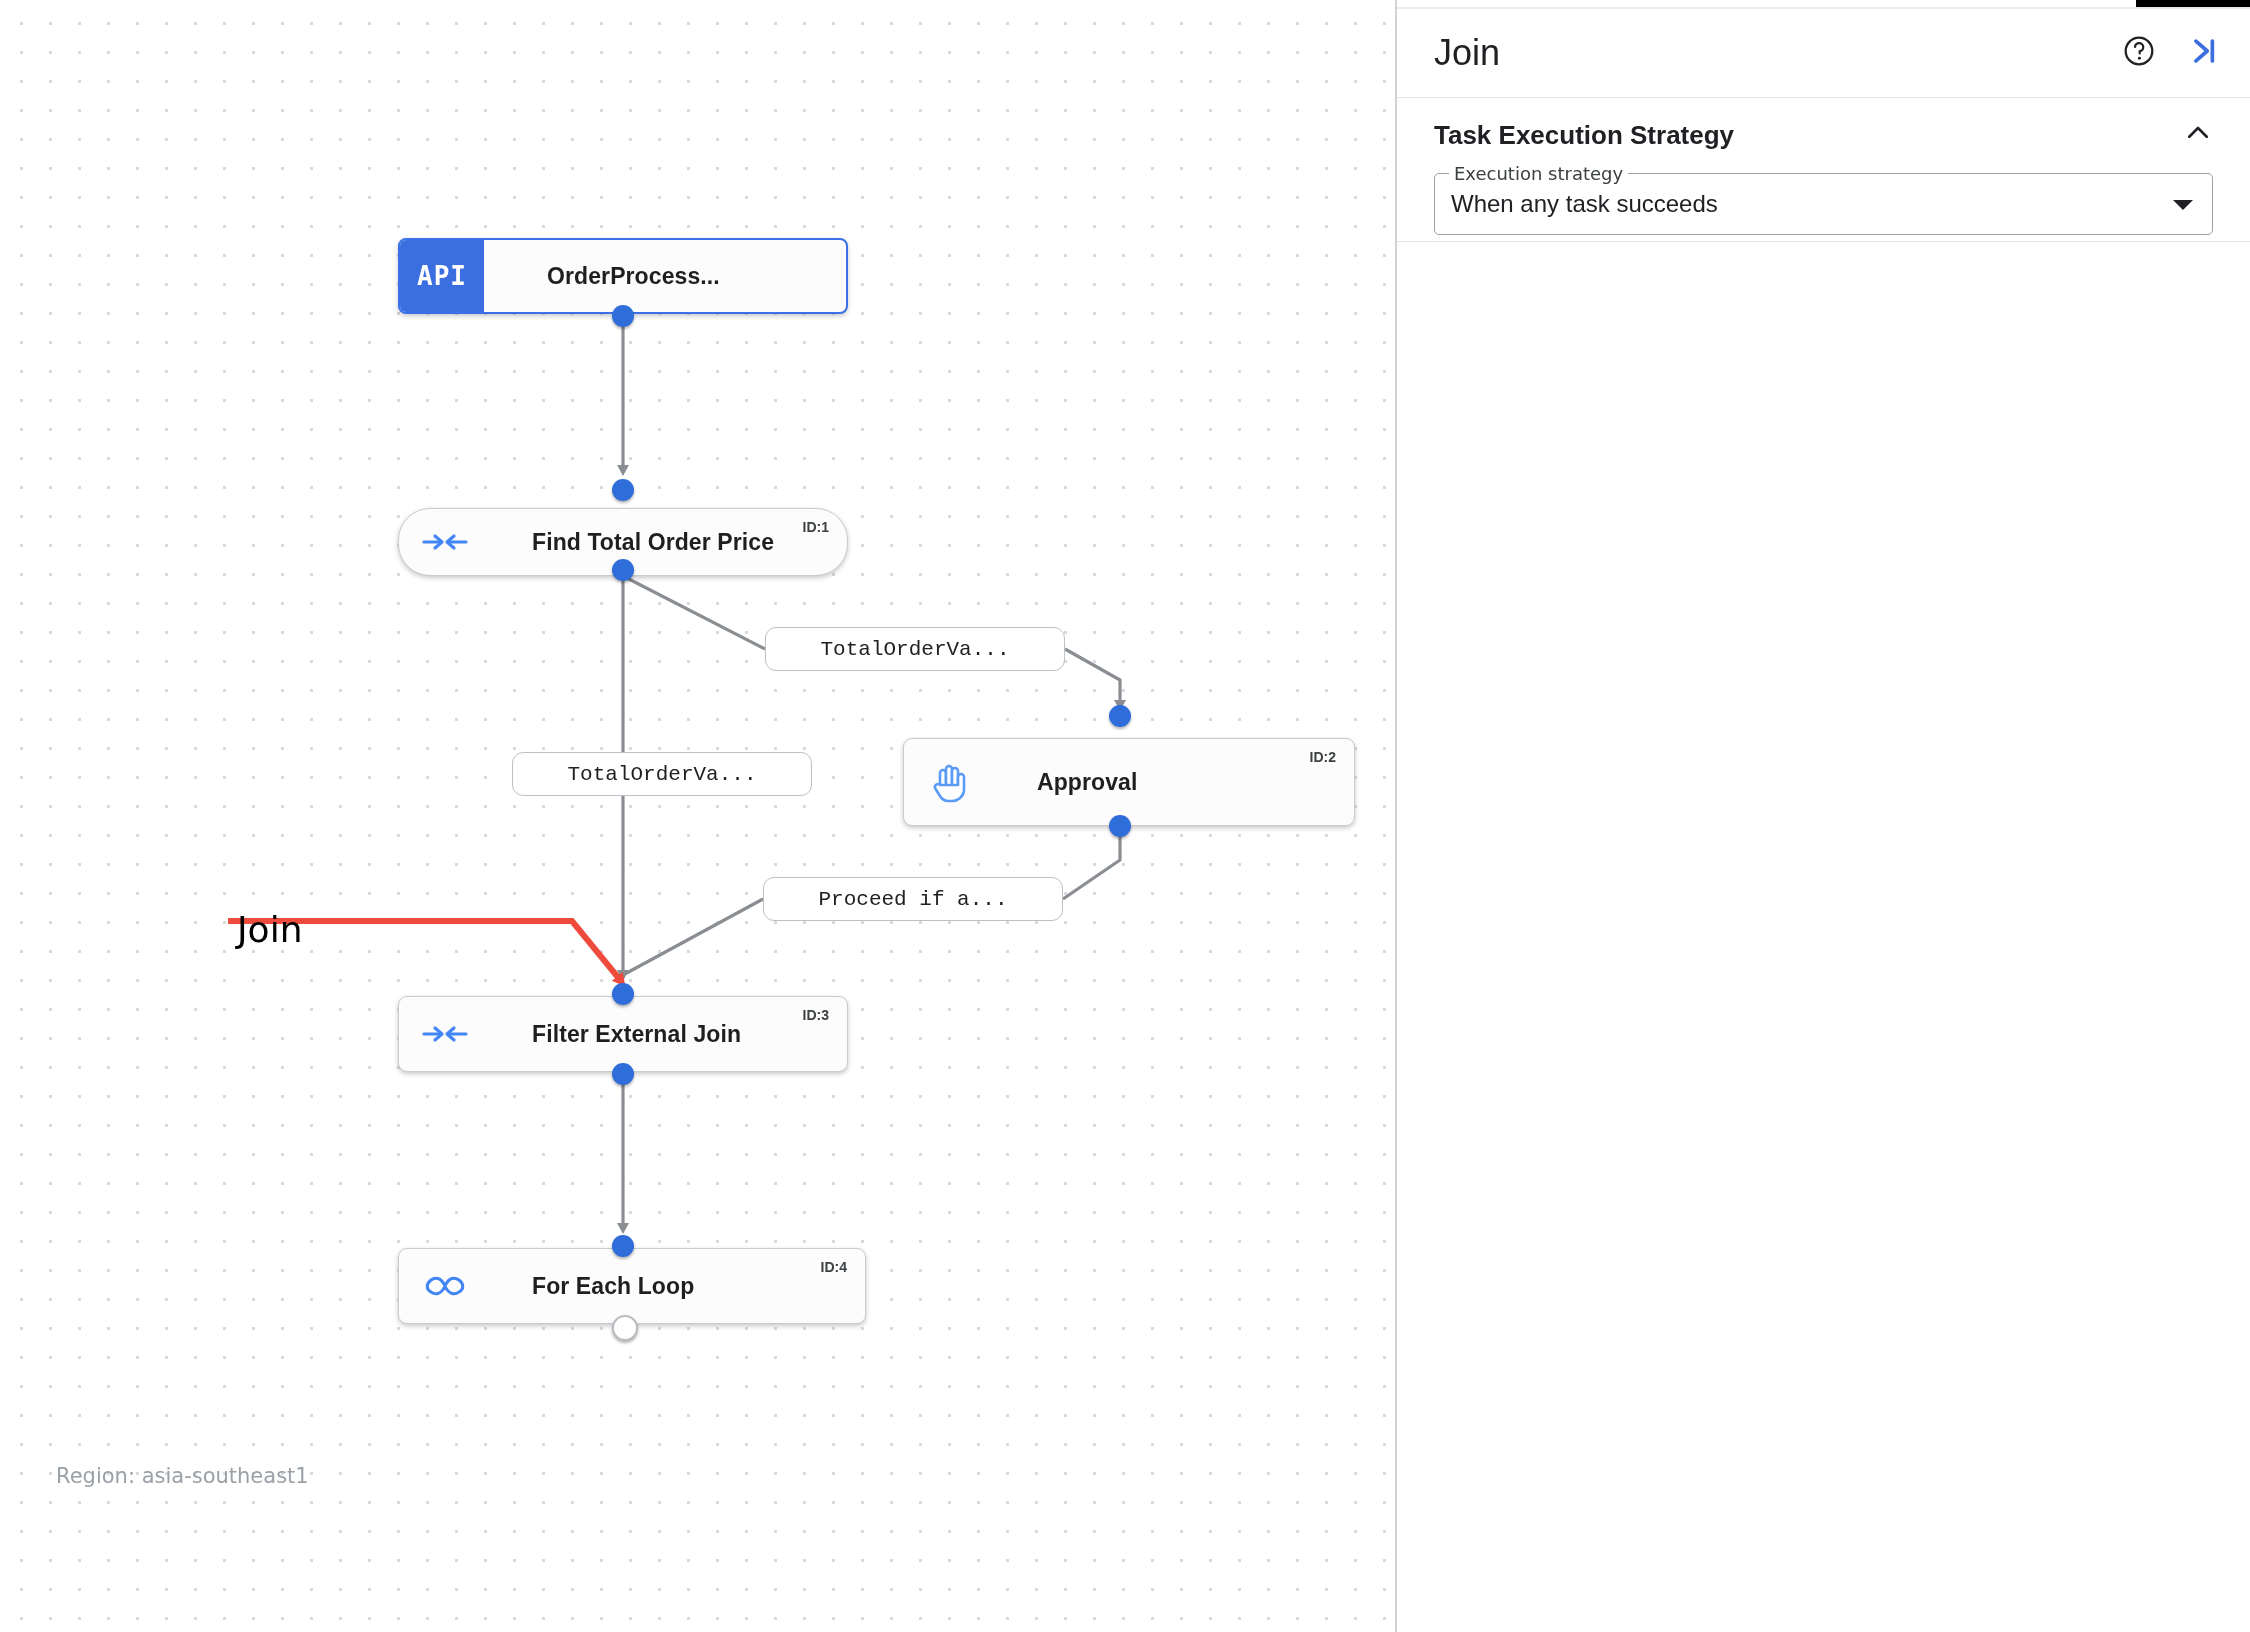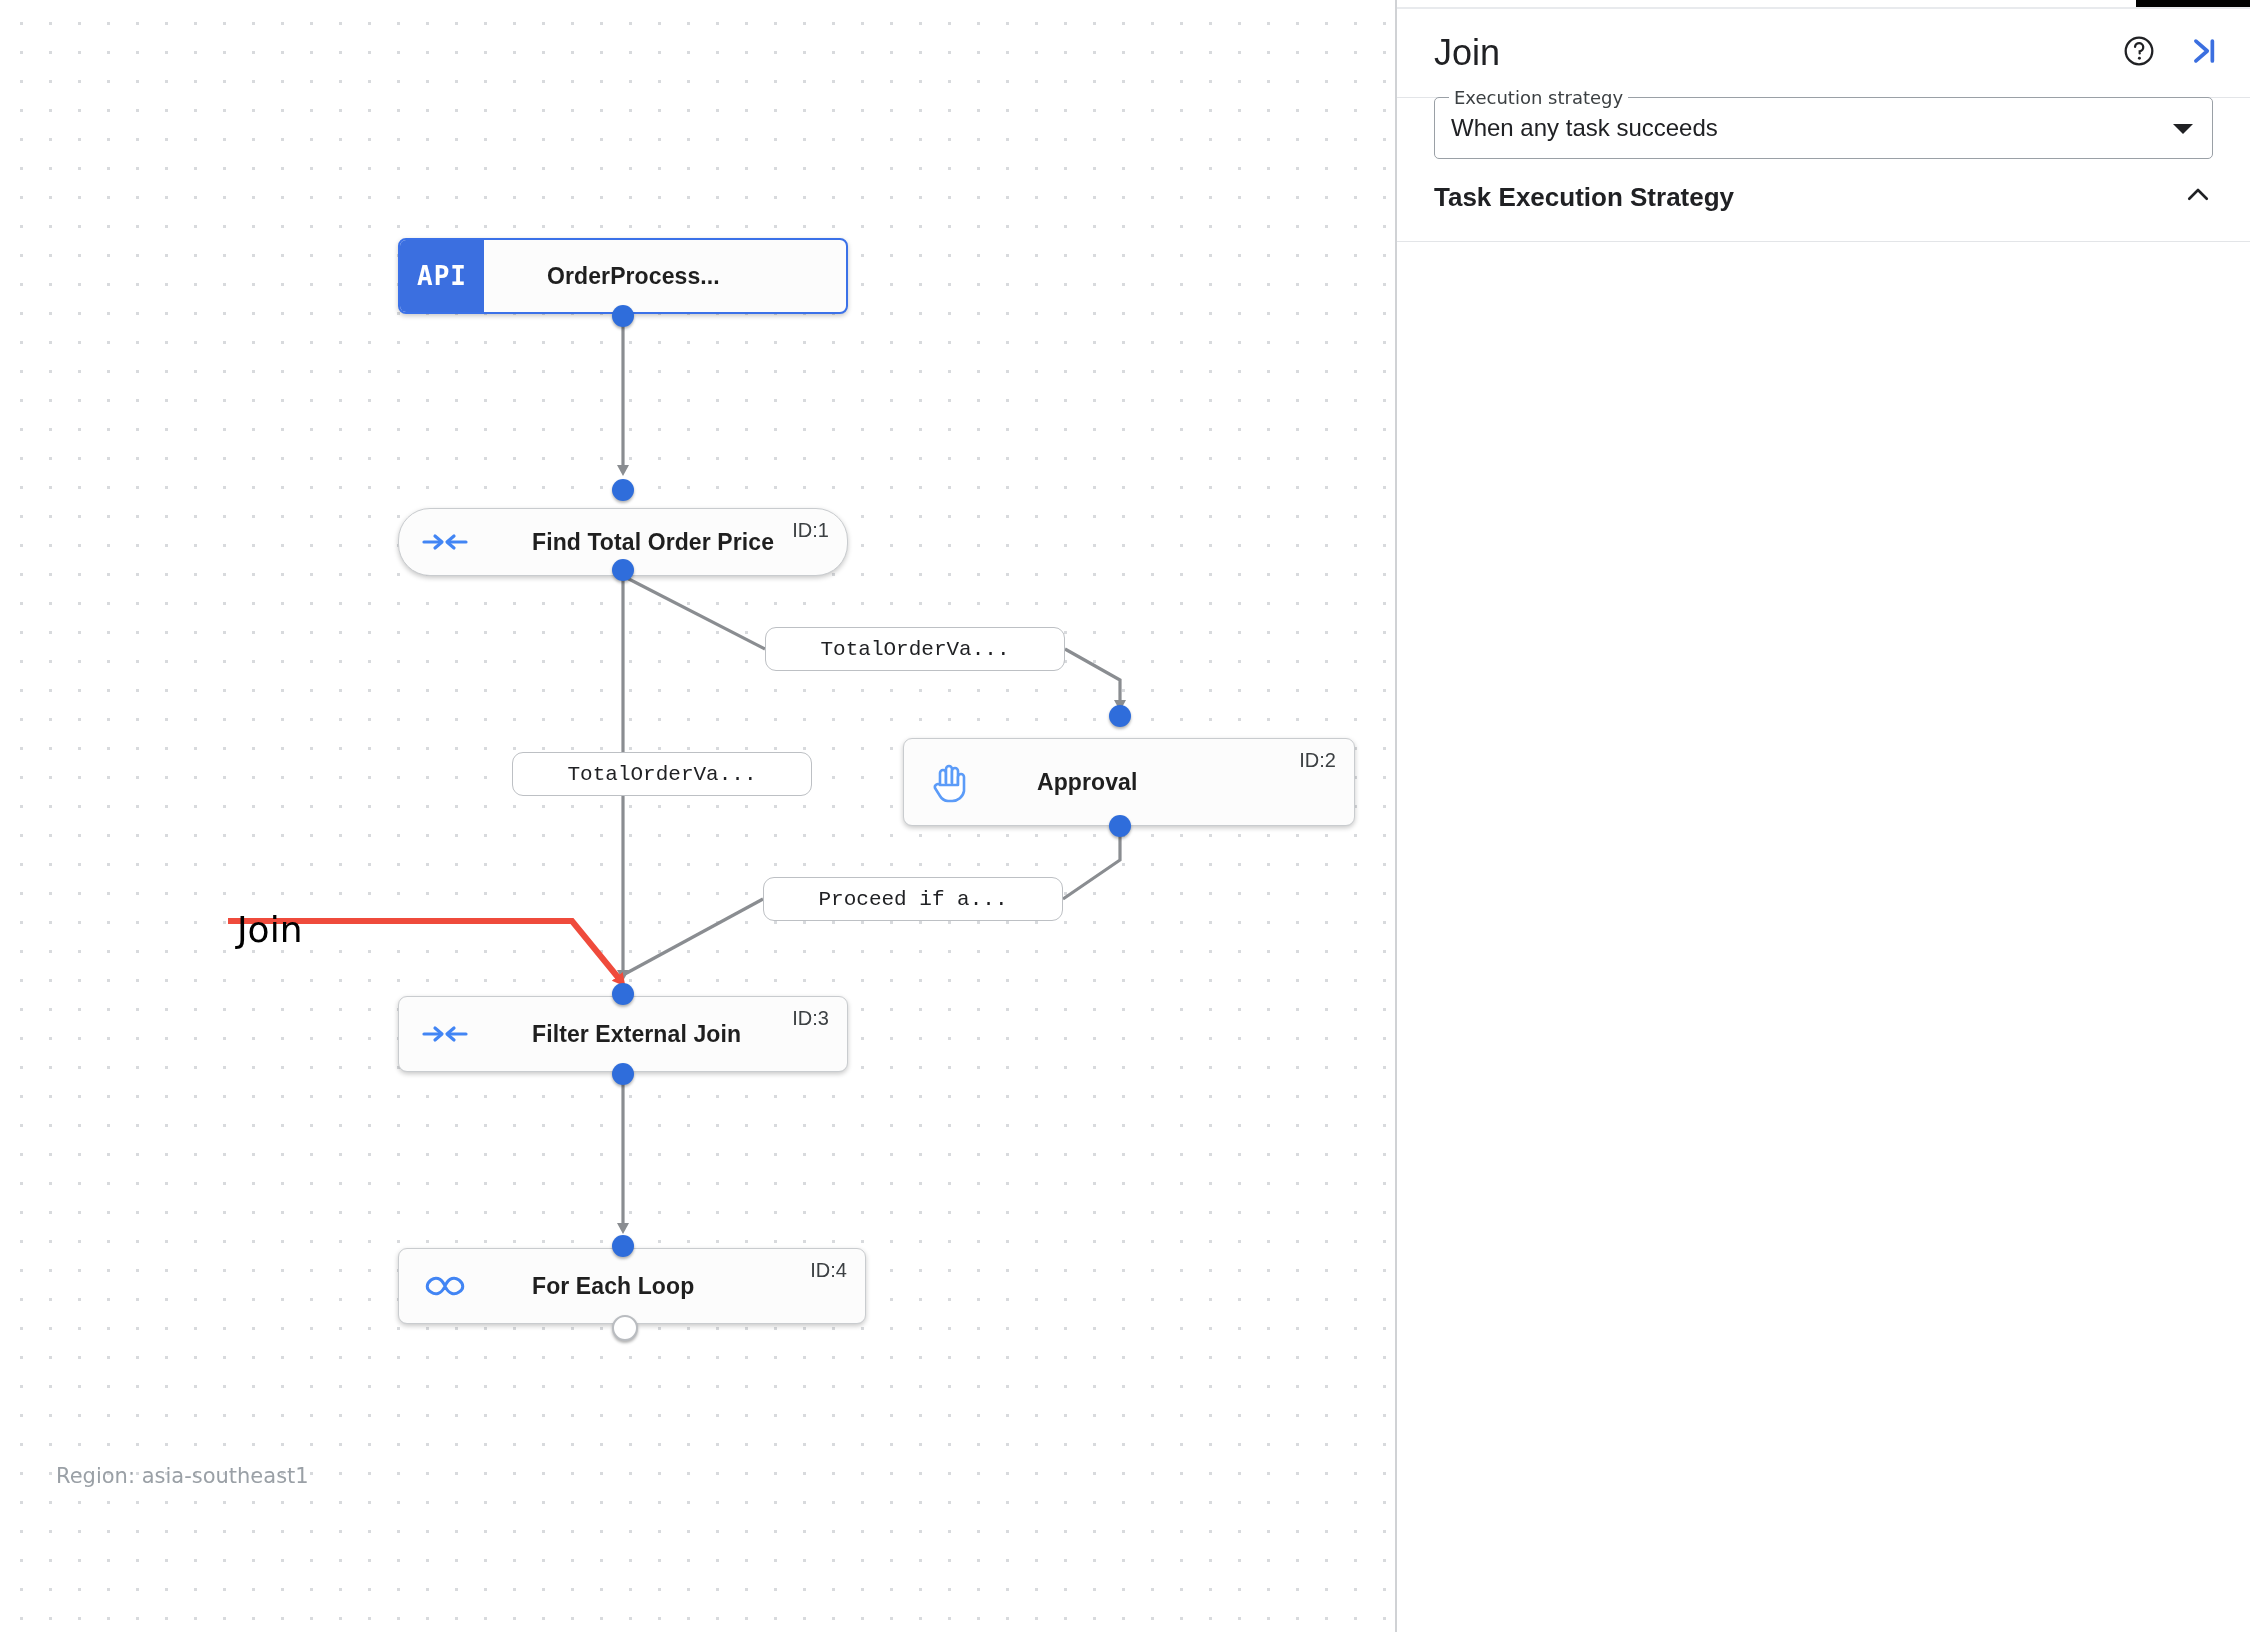--- a/index.html
+++ b/index.html
@@ -42,21 +42,21 @@
   .node-icon {
     width: 92px; flex: 0 0 92px;
     display: flex; align-items: center; justify-content: center;
   }
   .node-title {
     font-size: 23px; font-weight: bold; color: #1f1f1f;
     letter-spacing: 0.1px; white-space: nowrap; text-align: right;
   }
   .node-id {
     position: absolute; right: 18px; top: 10px;
-    font-size: 20px; color: #3c4043; font-weight: normal;
+    font-size: 14px; color: #3c4043; font-weight: bold;
   }
 
   
   #node-trigger {
     left: 398px; top: 238px; width: 450px; height: 76px;
     border: 2px solid #3b71e8; border-radius: 8px;
     background: #fcfcfc; padding: 0; overflow: hidden;
   }
   #node-trigger .api-badge {
     width: 84px; height: 100%; flex: 0 0 84px;
@@ -311,35 +311,35 @@
         <span class="hdr-icon">
           <svg width="34" height="34" viewBox="0 0 24 24" xmlns="http://www.w3.org/2000/svg">
             <polyline points="7,5 15,12 7,19" fill="none" stroke="#3b6fe0" stroke-width="2.6" stroke-linecap="round" stroke-linejoin="round"></polyline>
             <line x1="18.6" y1="5" x2="18.6" y2="19" stroke="#3b6fe0" stroke-width="2.6" stroke-linecap="round"></line>
           </svg>
         </span>
       </div>
     </div>
 
     <div id="section">
+      <div id="section-header">
+        <span id="section-title">Task Execution Strategy</span>
+        <span>
+          <svg width="30" height="30" viewBox="0 0 24 24" xmlns="http://www.w3.org/2000/svg">
+            <polyline points="5,15 12,8 19,15" fill="none" stroke="#202124" stroke-width="2.1" stroke-linecap="round" stroke-linejoin="round"></polyline>
+          </svg>
+        </span>
+      </div>
+
       <div id="select-wrap">
         <span id="select-legend">Execution strategy</span>
         <span id="select-value">When any task succeeds</span>
         <span id="select-arrow">
           <svg width="22" height="14" viewBox="0 0 22 14" xmlns="http://www.w3.org/2000/svg">
             <path d="M1,2 L11,12 L21,2 z" fill="#202124"></path>
           </svg>
         </span>
       </div>
-
-      <div id="section-header">
-        <span id="section-title">Task Execution Strategy</span>
-        <span>
-          <svg width="30" height="30" viewBox="0 0 24 24" xmlns="http://www.w3.org/2000/svg">
-            <polyline points="5,15 12,8 19,15" fill="none" stroke="#202124" stroke-width="2.1" stroke-linecap="round" stroke-linejoin="round"></polyline>
-          </svg>
-        </span>
-      </div>
     </div>
   </div>
 
   <div id="black-strip"></div>
 </div>
 
 </body></html>

